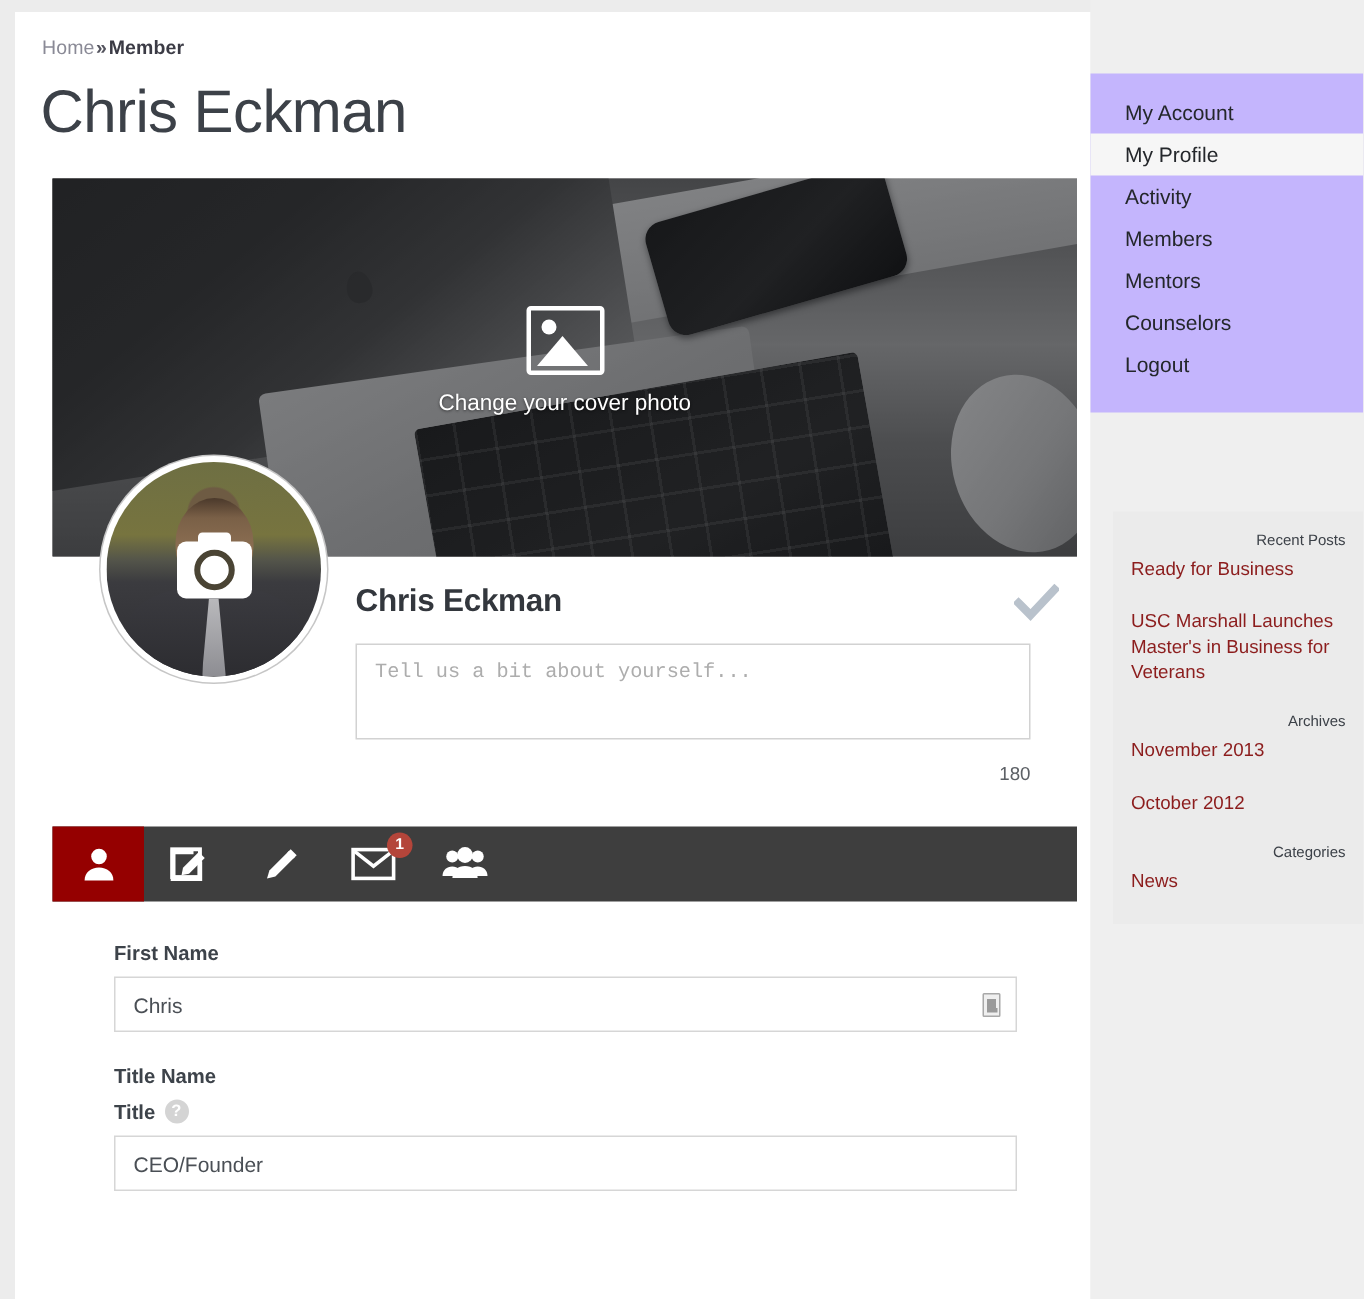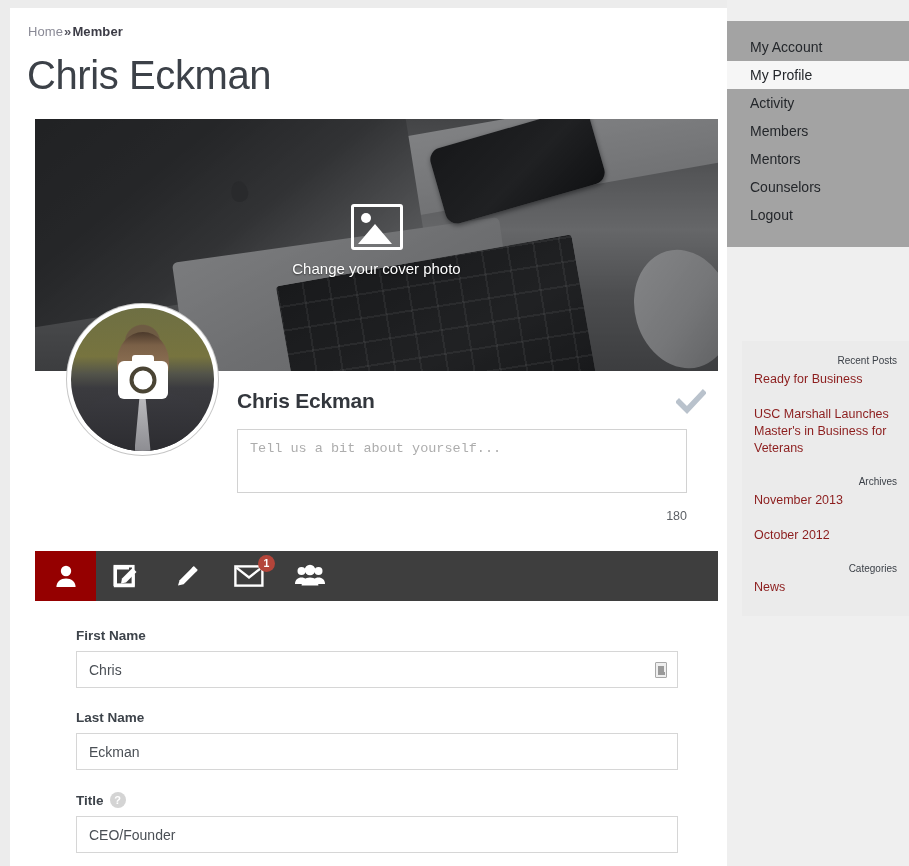--- a/index.html
+++ b/index.html
@@ -388,22 +388,23 @@
     height: 51px;
     background: linear-gradient(180deg, #f7c24a 0%, #f0a81f 45%, #e08e00 100%);
     color: #ffffff;
     font-size: 21px;
     font-weight: 400;
     line-height: 51px;
     padding-left: 16px;
     letter-spacing: .2px;
   }
   #links-body {
-    background: #a3a3a3;
+    background: #c4b5fd;
     padding: 12px 0 18px 0;
+    margin-top: 28px;
   }
   .link-item {
     font-size: 14px;
     color: #24272b;
     padding: 6px 10px 6px 23px;
     cursor: pointer;
     white-space: nowrap;
   }
   .link-item.current { background: #f6f6f6; }
 
@@ -544,24 +545,21 @@
 
       <div class="field-label">
         <span>First Name</span>
       </div>
       <div class="field-input-wrap">
         <input class="field-input" type="text" value="Chris" style="">
         <span class="field-icon"></span>
       </div>
 
       <div class="field-label">
-        <span>Last Name</span>
-      </div>
-      <div class="field-input-wrap">
-        <input class="field-input" type="text" value="Eckman" style="">
+        <span>Title Name</span>
       </div>
 
       <div class="field-label">
         <span>Title</span>
         <span class="help-icon">?</span>
       </div>
       <div class="field-input-wrap">
         <input class="field-input" type="text" value="CEO/Founder" style="">
       </div>
 

